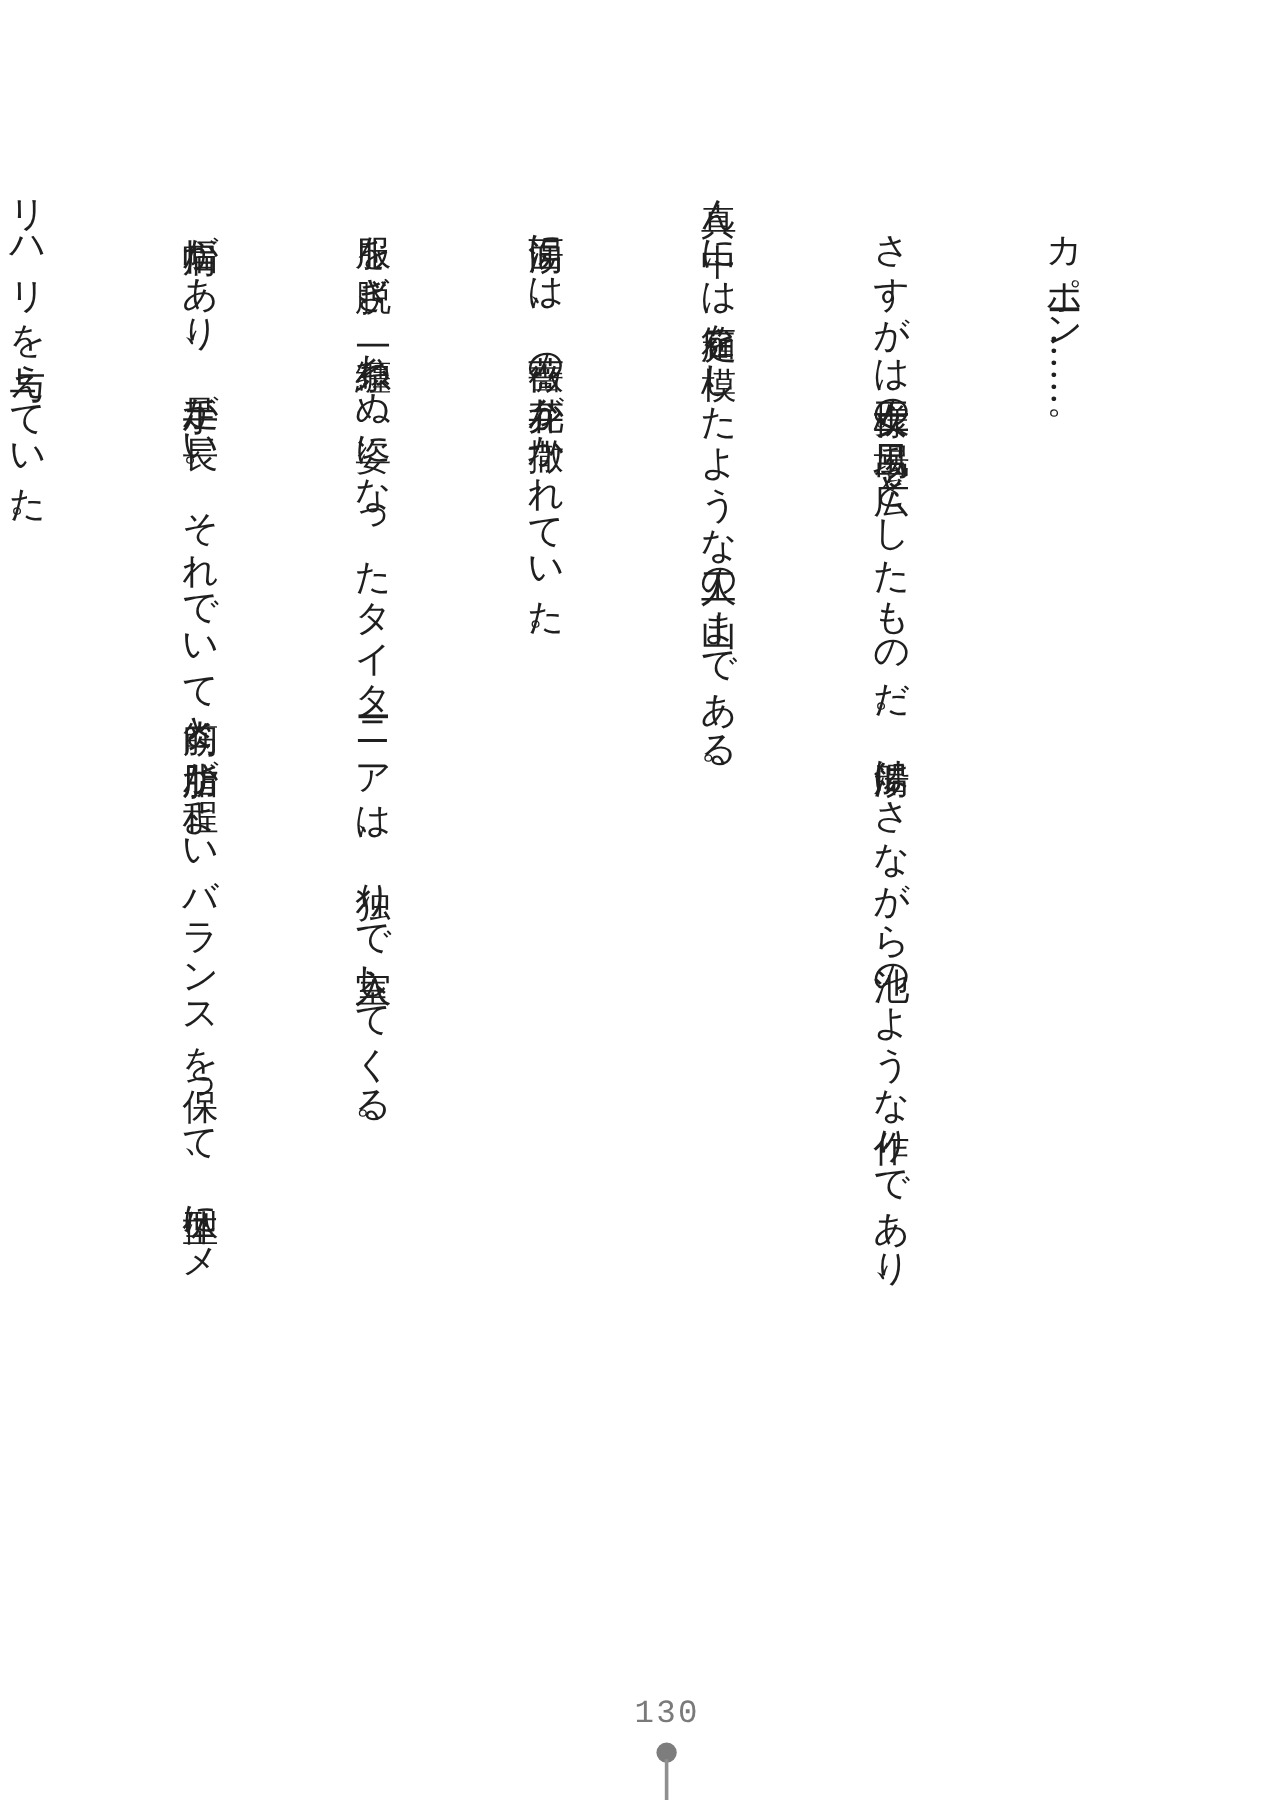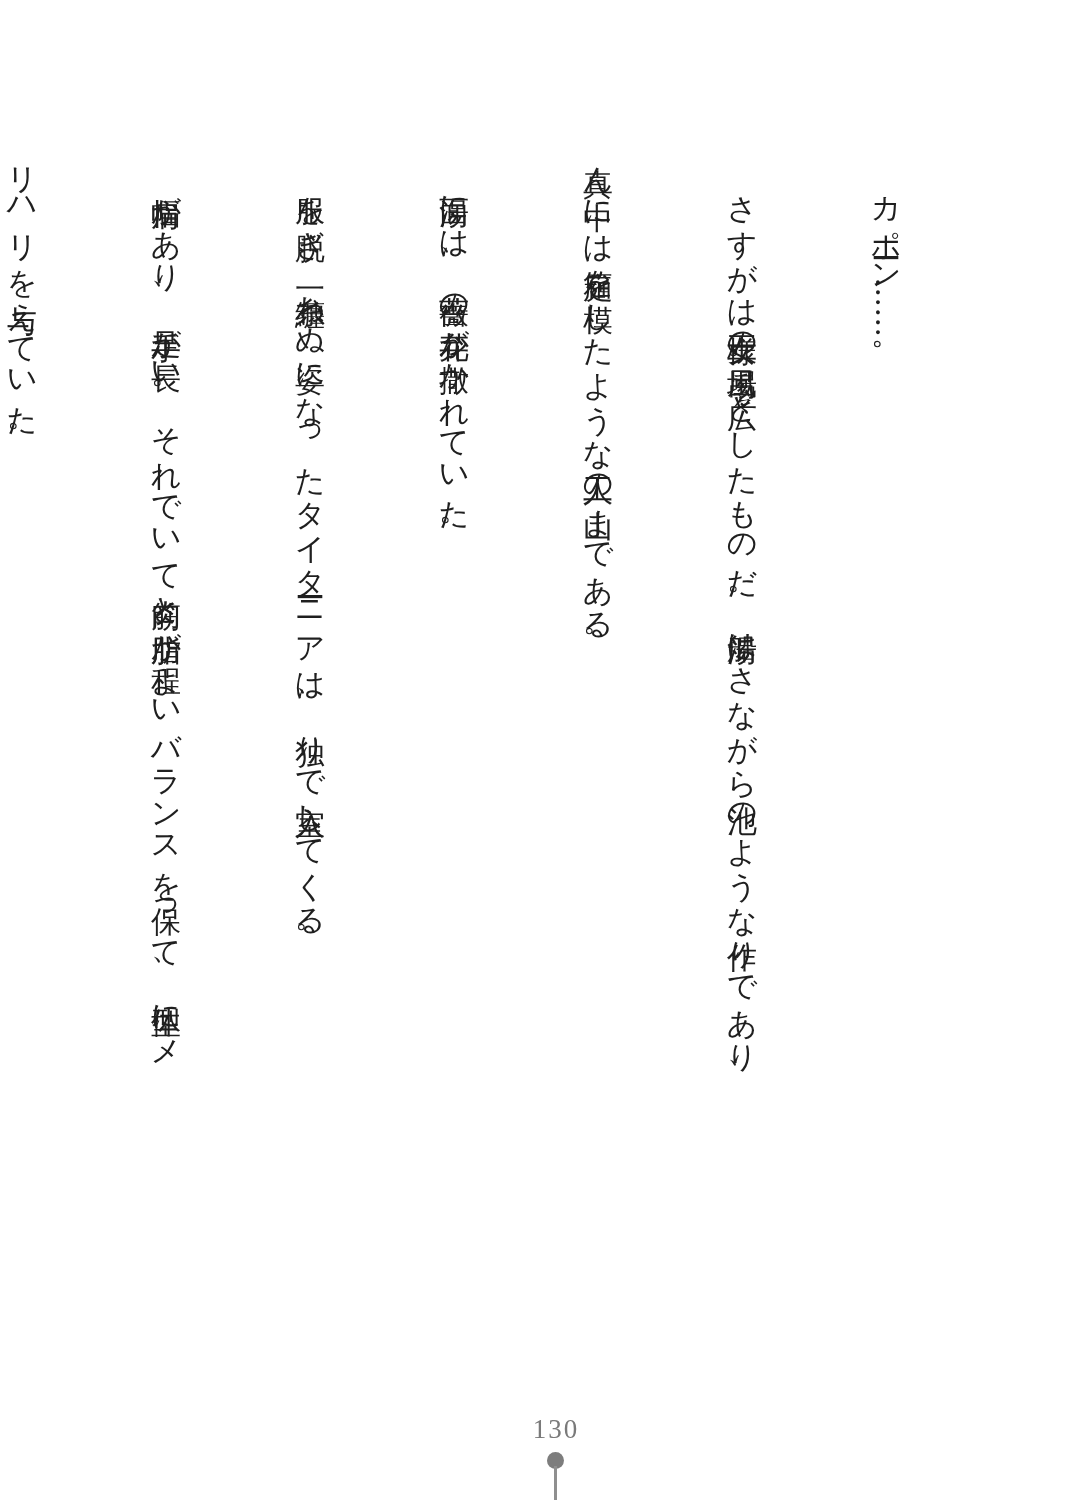--- a/index.html
+++ b/index.html
@@ -36,21 +36,21 @@
   }
   .tline {
     margin: 0;
     padding: 0;
   }
   .page-number {
     position: absolute;
     top: 1414px;
     left: 556px;
     transform: translateX(-50%);
-    font-family: Liberation Serif, serif;
+    font-family: Liberation Mono, monospace;
     font-size: 27px;
     letter-spacing: 2px;
     color: #7a7a7a;
   }
   .pin-icon {
     position: absolute;
     left: 0;
     top: 0;
     width: 0;
     height: 0;

